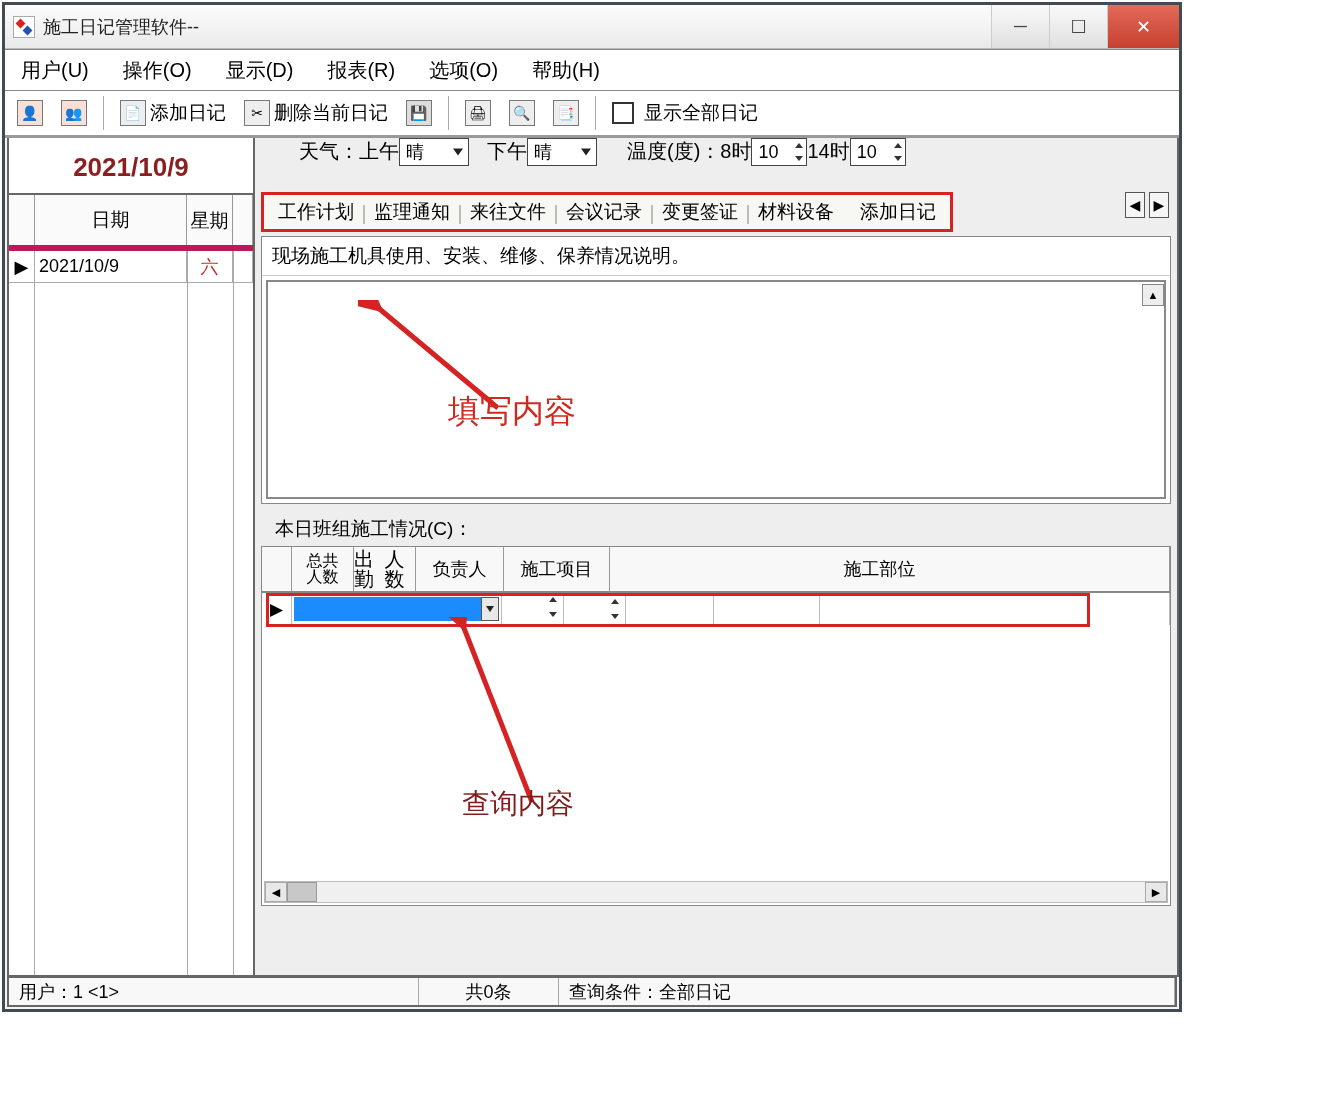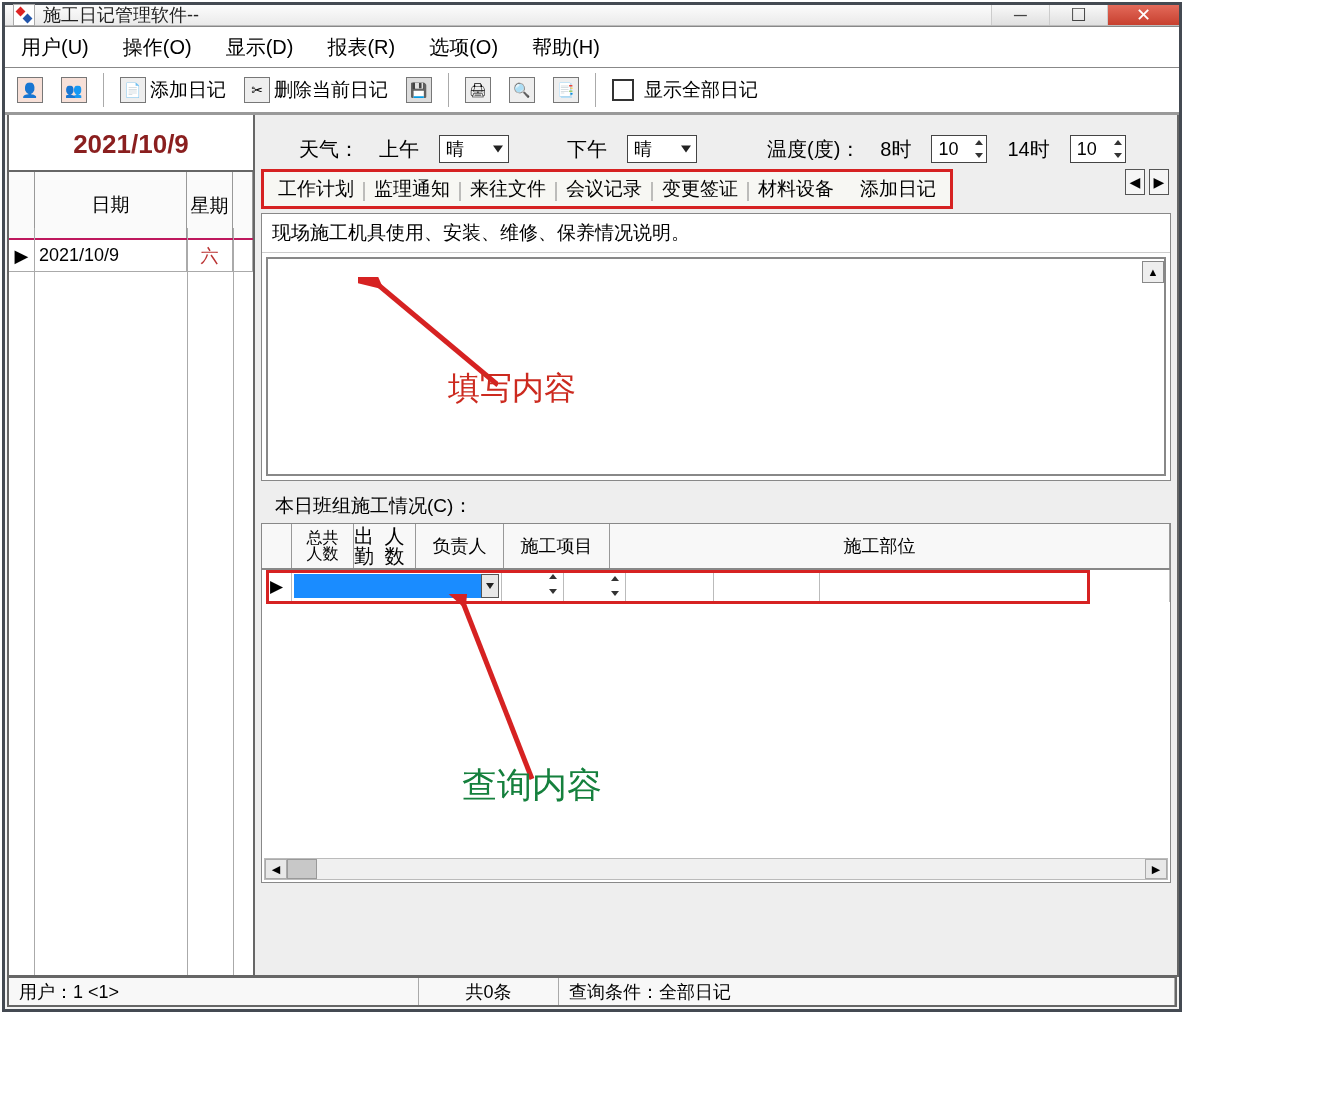--- a/index.html
+++ b/index.html
@@ -15,21 +15,21 @@
   border: 3px solid #444a52;
   width: 1180px;
   height: 1010px;
   margin: 2px 0 0 2px;
   display: flex;
   flex-direction: column;
   background: #f4f4f4;
 }
 
 .titlebar {
-  height: 21px;
+  height: 44px;
   background: linear-gradient(#fcfcfc,#eaeaea);
   display: flex;
   align-items: center;
   border-bottom: 1px solid #bbb;
 }
 .titlebar .app-icon {
   width: 22px; height: 22px;
   margin: 0 8px;
   background: #fff;
   border: 1px solid #aaa;
@@ -114,22 +114,22 @@
 }
 .leftpane .datehdr {
   text-align:center;
   color:#8a1f1f;
   font-weight:bold;
   font-size: 26px;
   padding: 14px 0 10px 0;
 }
 .leftpane .gridwrap { flex:1; border-top:2px solid #666; position:relative; }
 .lg-header {
-  display:flex; height:68px; align-items:stretch;
-  border-bottom: 2px solid #be185d;
+  display:flex; height:56px; align-items:stretch;
+  border-bottom: 6px solid #be185d;
   background:#fafafa;
 }
 .lg-header div { border-right:1px solid #999; display:flex; align-items:center; justify-content:center; font-size:19px;}
 .lg-col-mark { width: 26px; }
 .lg-col-date { flex:1; }
 .lg-col-wk { width: 46px; line-height:1; font-size:18px; text-align:center;}
 .lg-col-spare { width: 20px; }
 .lg-row {
   display:flex; height:32px; align-items:stretch;
   border-bottom: 1px solid #aaa;
@@ -148,22 +148,22 @@
   flex:1;
   border: 2px solid #666;
   border-top:none; border-left:none;
   background:#eee;
   display:flex; flex-direction:column;
   padding: 0 2px 2px 2px;
   min-width:0;
 }
 
 .weatherbar {
-  height: 48px; display:flex; align-items:flex-end;
-  gap: 20px; padding-left: 40px;
+  height: 48px; display:flex; align-items:flex-start;
+  gap: 0; padding-left: 40px;
   font-size: 20px;
   background:#eee;
 }
 .weatherbar .lbl { margin-left: 2px;}
 .selectbox {
   background:#fff; border:1px solid #444;
   height:28px; display:flex; align-items:center;
   padding: 0 22px 0 6px; position:relative; font-size:18px;
 }
 .selectbox::after {
@@ -292,21 +292,21 @@
   width:14px; height:24px; margin:2px 2px 2px auto; position:relative;
 }
 .minispin::before, .minispin::after {
   content:""; position:absolute; left:2px;
   border-left:4px solid transparent; border-right:4px solid transparent;
 }
 .minispin::before{ top:2px; border-bottom:5px solid #333;}
 .minispin::after{ bottom:2px; border-top:5px solid #333;}
 
 .annot2 {
-  position:absolute; color:#15803d; font-size:35px; font-weight:500;
+  position:absolute; color:#7f1d1d; font-size:28px; font-weight:500;
   left: 200px; top: 238px;
 }
 .arrow2 {
   position:absolute; left:150px; top:70px; width:150px; height:190px; pointer-events:none;
 }
 .hscroll {
   position:absolute; left:2px; right:2px; bottom:2px; height:22px;
   background:#f0f0f0; border:1px solid #bbb; display:flex;
 }
 .hscroll .arr{ width:22px; display:flex; align-items:center; justify-content:center; border:1px solid #aaa; background:#e8e8e8; font-size:11px;}

